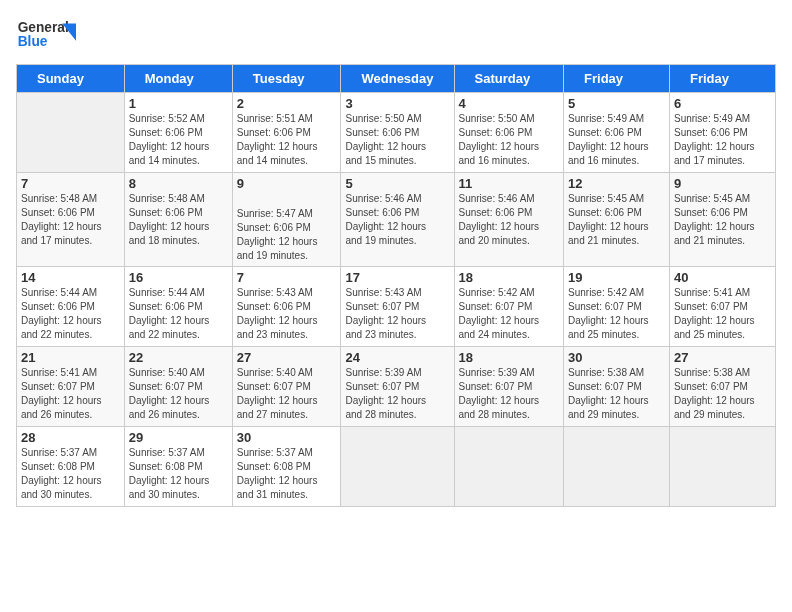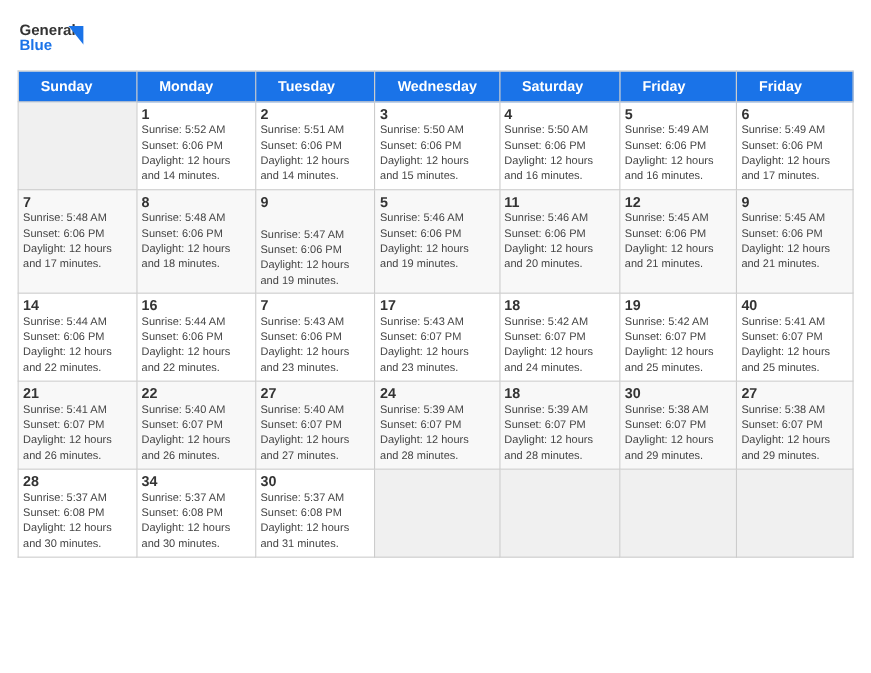--- a/index.html
+++ b/index.html
@@ -312,21 +312,21 @@
       </tr>
       <tr>
         <td>
           <span class="day-num">28</span>
           <div class="day-info" style="white-space: pre-line;">Sunrise: 5:37 AM
 Sunset: 6:08 PM
 Daylight: 12 hours
 and 30 minutes.</div>
         </td>
         <td>
-          <span class="day-num">34</span>
+          <span class="day-num">29</span>
           <div class="day-info" style="white-space: pre-line;">Sunrise: 5:37 AM
 Sunset: 6:08 PM
 Daylight: 12 hours
 and 30 minutes.</div>
         </td>
         <td>
           <span class="day-num">30</span>
           <div class="day-info" style="white-space: pre-line;">Sunrise: 5:37 AM
 Sunset: 6:08 PM
 Daylight: 12 hours

